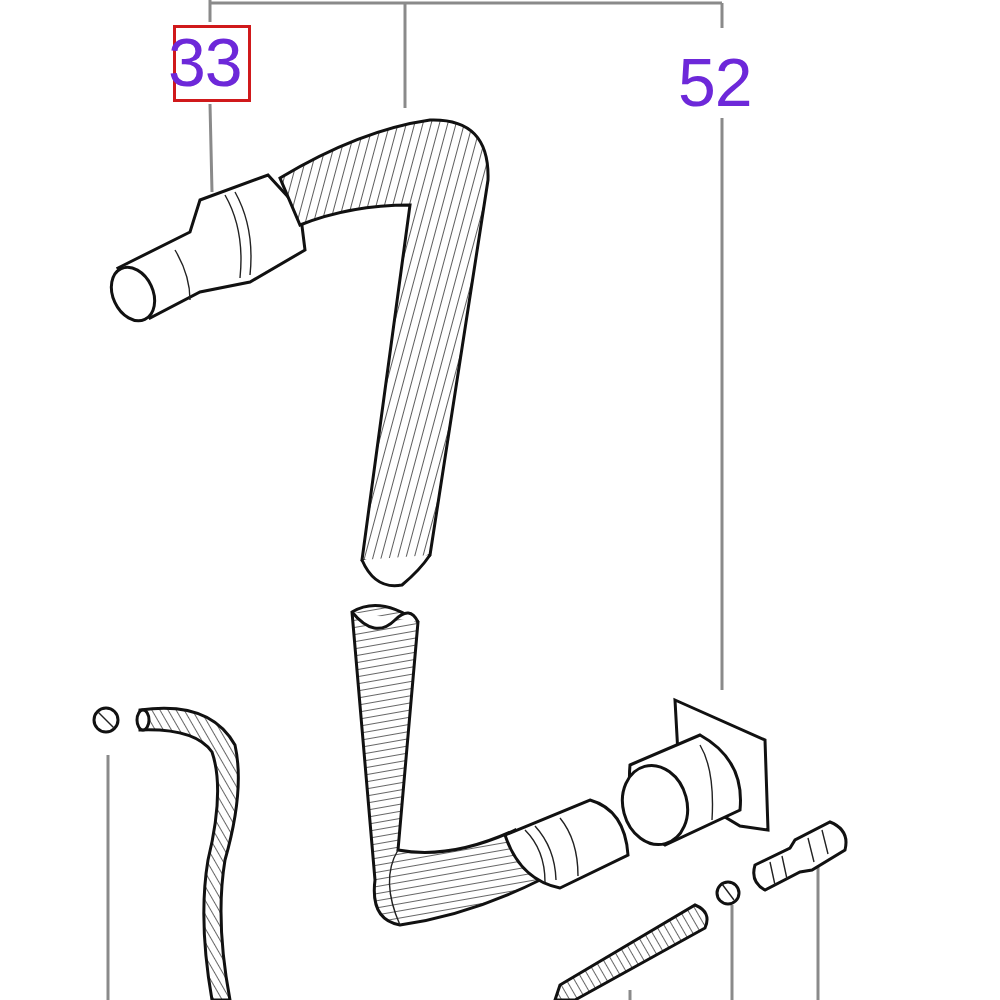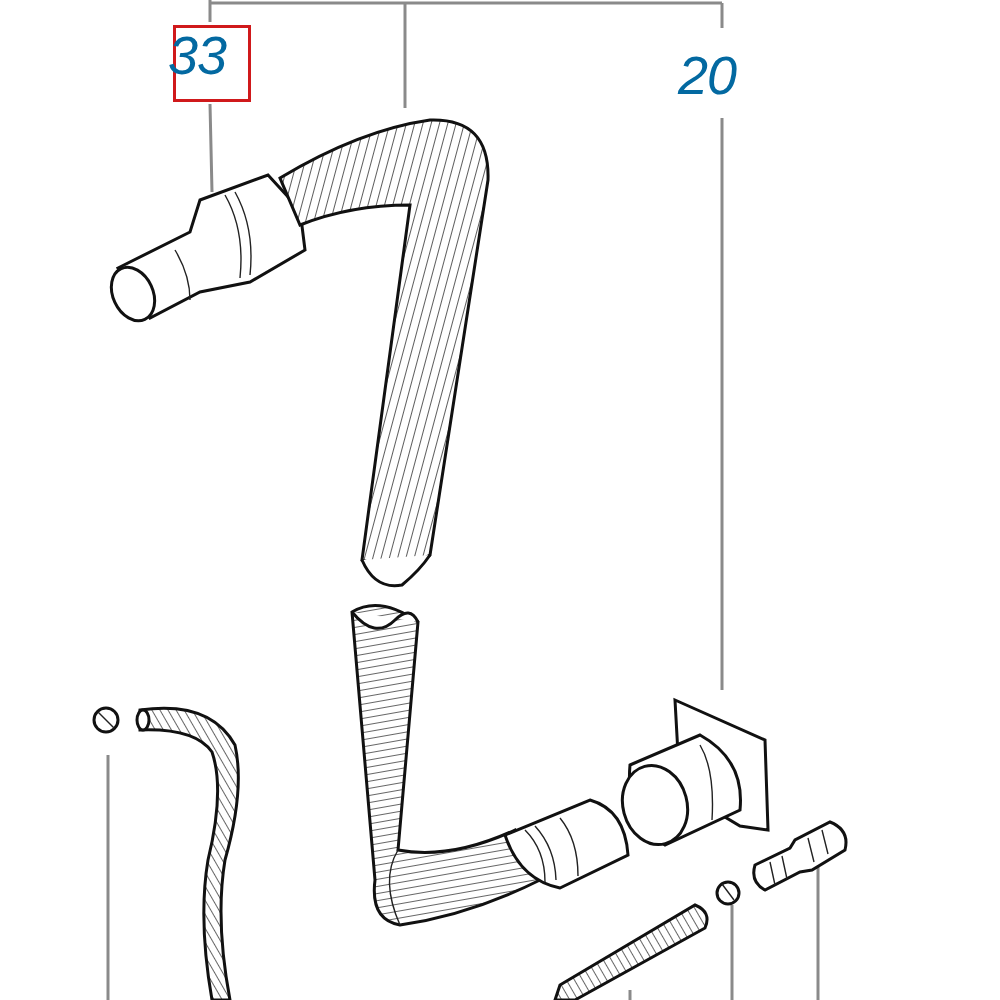--- a/index.html
+++ b/index.html
@@ -1,20 +1,20 @@
 <!DOCTYPE html>
 <html><head>
   <meta charset="utf-8">
   <style>
     html, body { margin: 0; padding: 0; background: #ffffff; }
     body { width: 1000px; height: 1000px; overflow: hidden; position: relative; font-family: "Liberation Sans", sans-serif; }
     #diagram { position: absolute; left: 0; top: 0; width: 1000px; height: 1000px; }
     .callout {
-      position: absolute; font-family: "Liberation Sans", sans-serif; font-size: 54px;
-      color: #0369a1; line-height: 1; letter-spacing: -1px; font-style: italic;
+      position: absolute; font-family: "Liberation Sans", sans-serif; font-size: 68px;
+      color: #6d28d9; line-height: 1; letter-spacing: -1px;
     }
     #callout-33 { left: 168px; top: 28px; }
     #callout-35 { left: 678px; top: 48px; }
     .highlight-box {
       position: absolute; left: 173px; top: 25px; width: 78px; height: 77px;
       border: 3px solid #d0191b; box-sizing: border-box;
     }
     .line { stroke: #8a8a8a; stroke-width: 3; fill: none; }
     .outline { stroke: #111; stroke-width: 3; fill: #fff; }
     .thin { stroke: #222; stroke-width: 1.4; fill: none; }
@@ -98,13 +98,13 @@
   </g>
 
   <g>
     <path class="outline" d="M755 865 L790 848 L795 840 L830 822 Q850 830 845 850 L812 870 L800 872 L765 890 Q750 882 755 865 Z"></path>
     <path class="thin" d="M770 862 L775 885 M782 856 L787 879 M808 838 L814 862 M822 830 L828 854"></path>
   </g>
 </svg>
 
 <div class="highlight-box"></div>
 <div class="callout" id="callout-33">33</div>
-<div class="callout" id="callout-35">20</div>
+<div class="callout" id="callout-35">52</div>
 
 </body></html>

